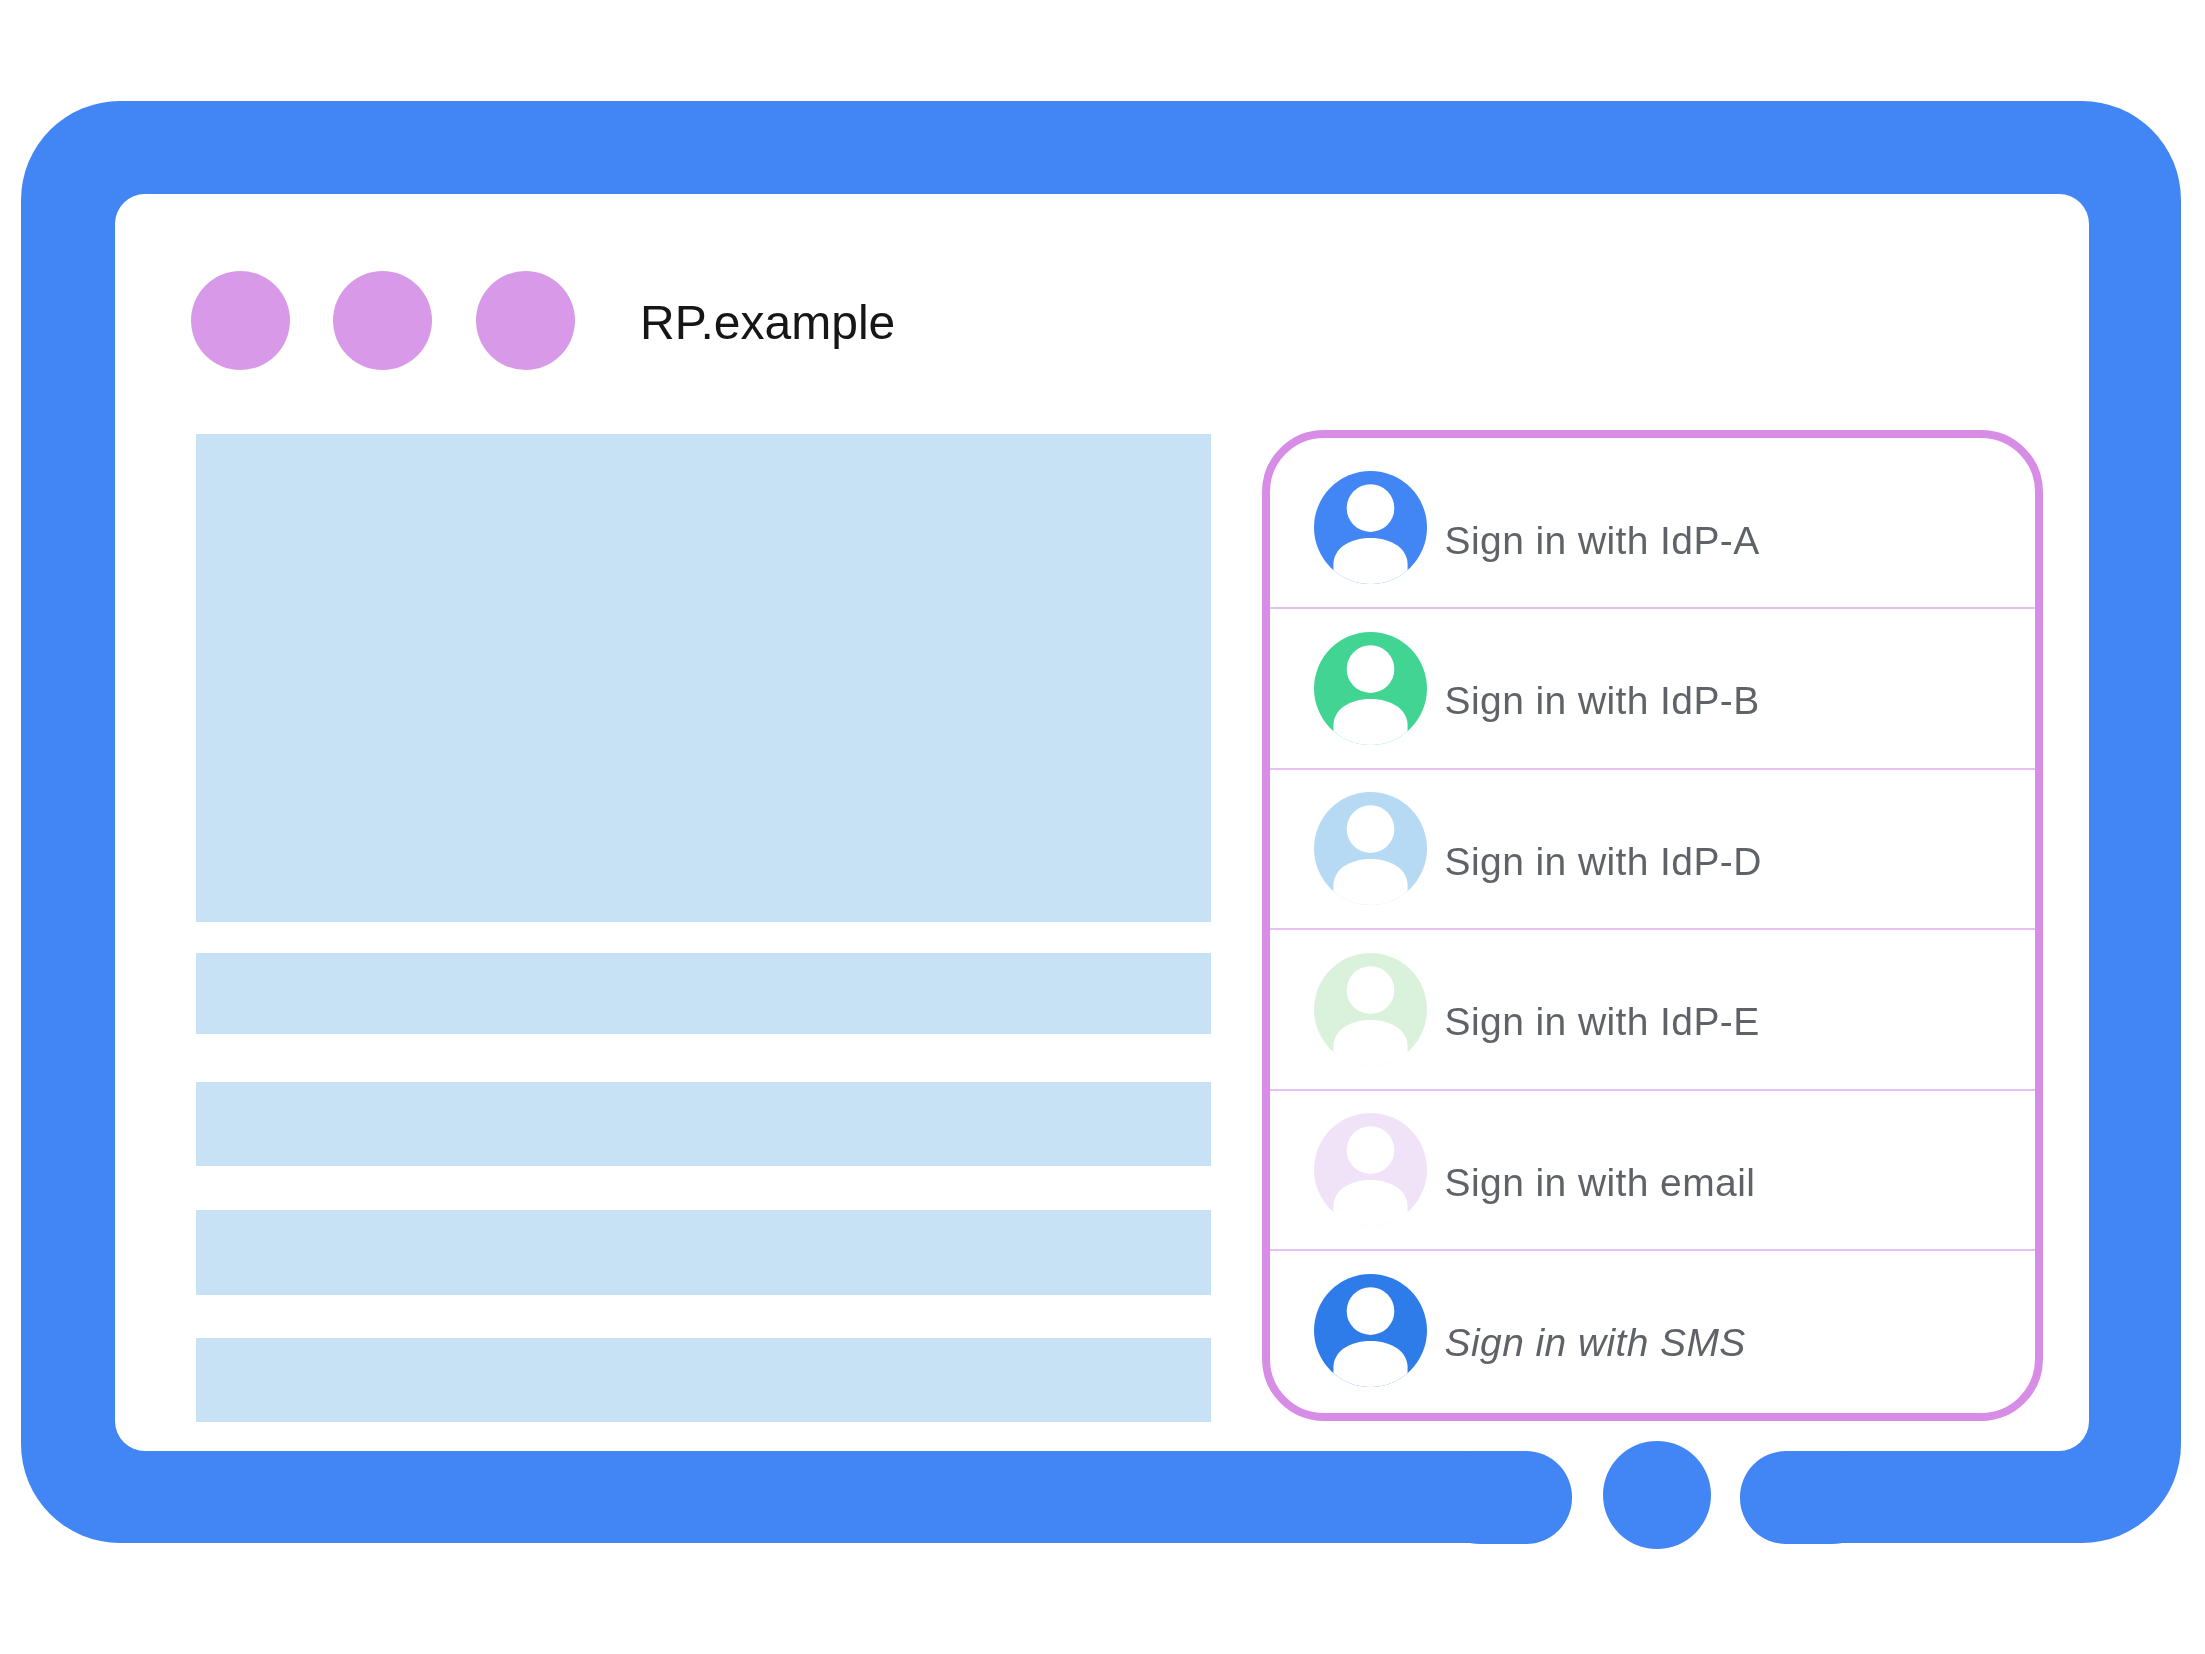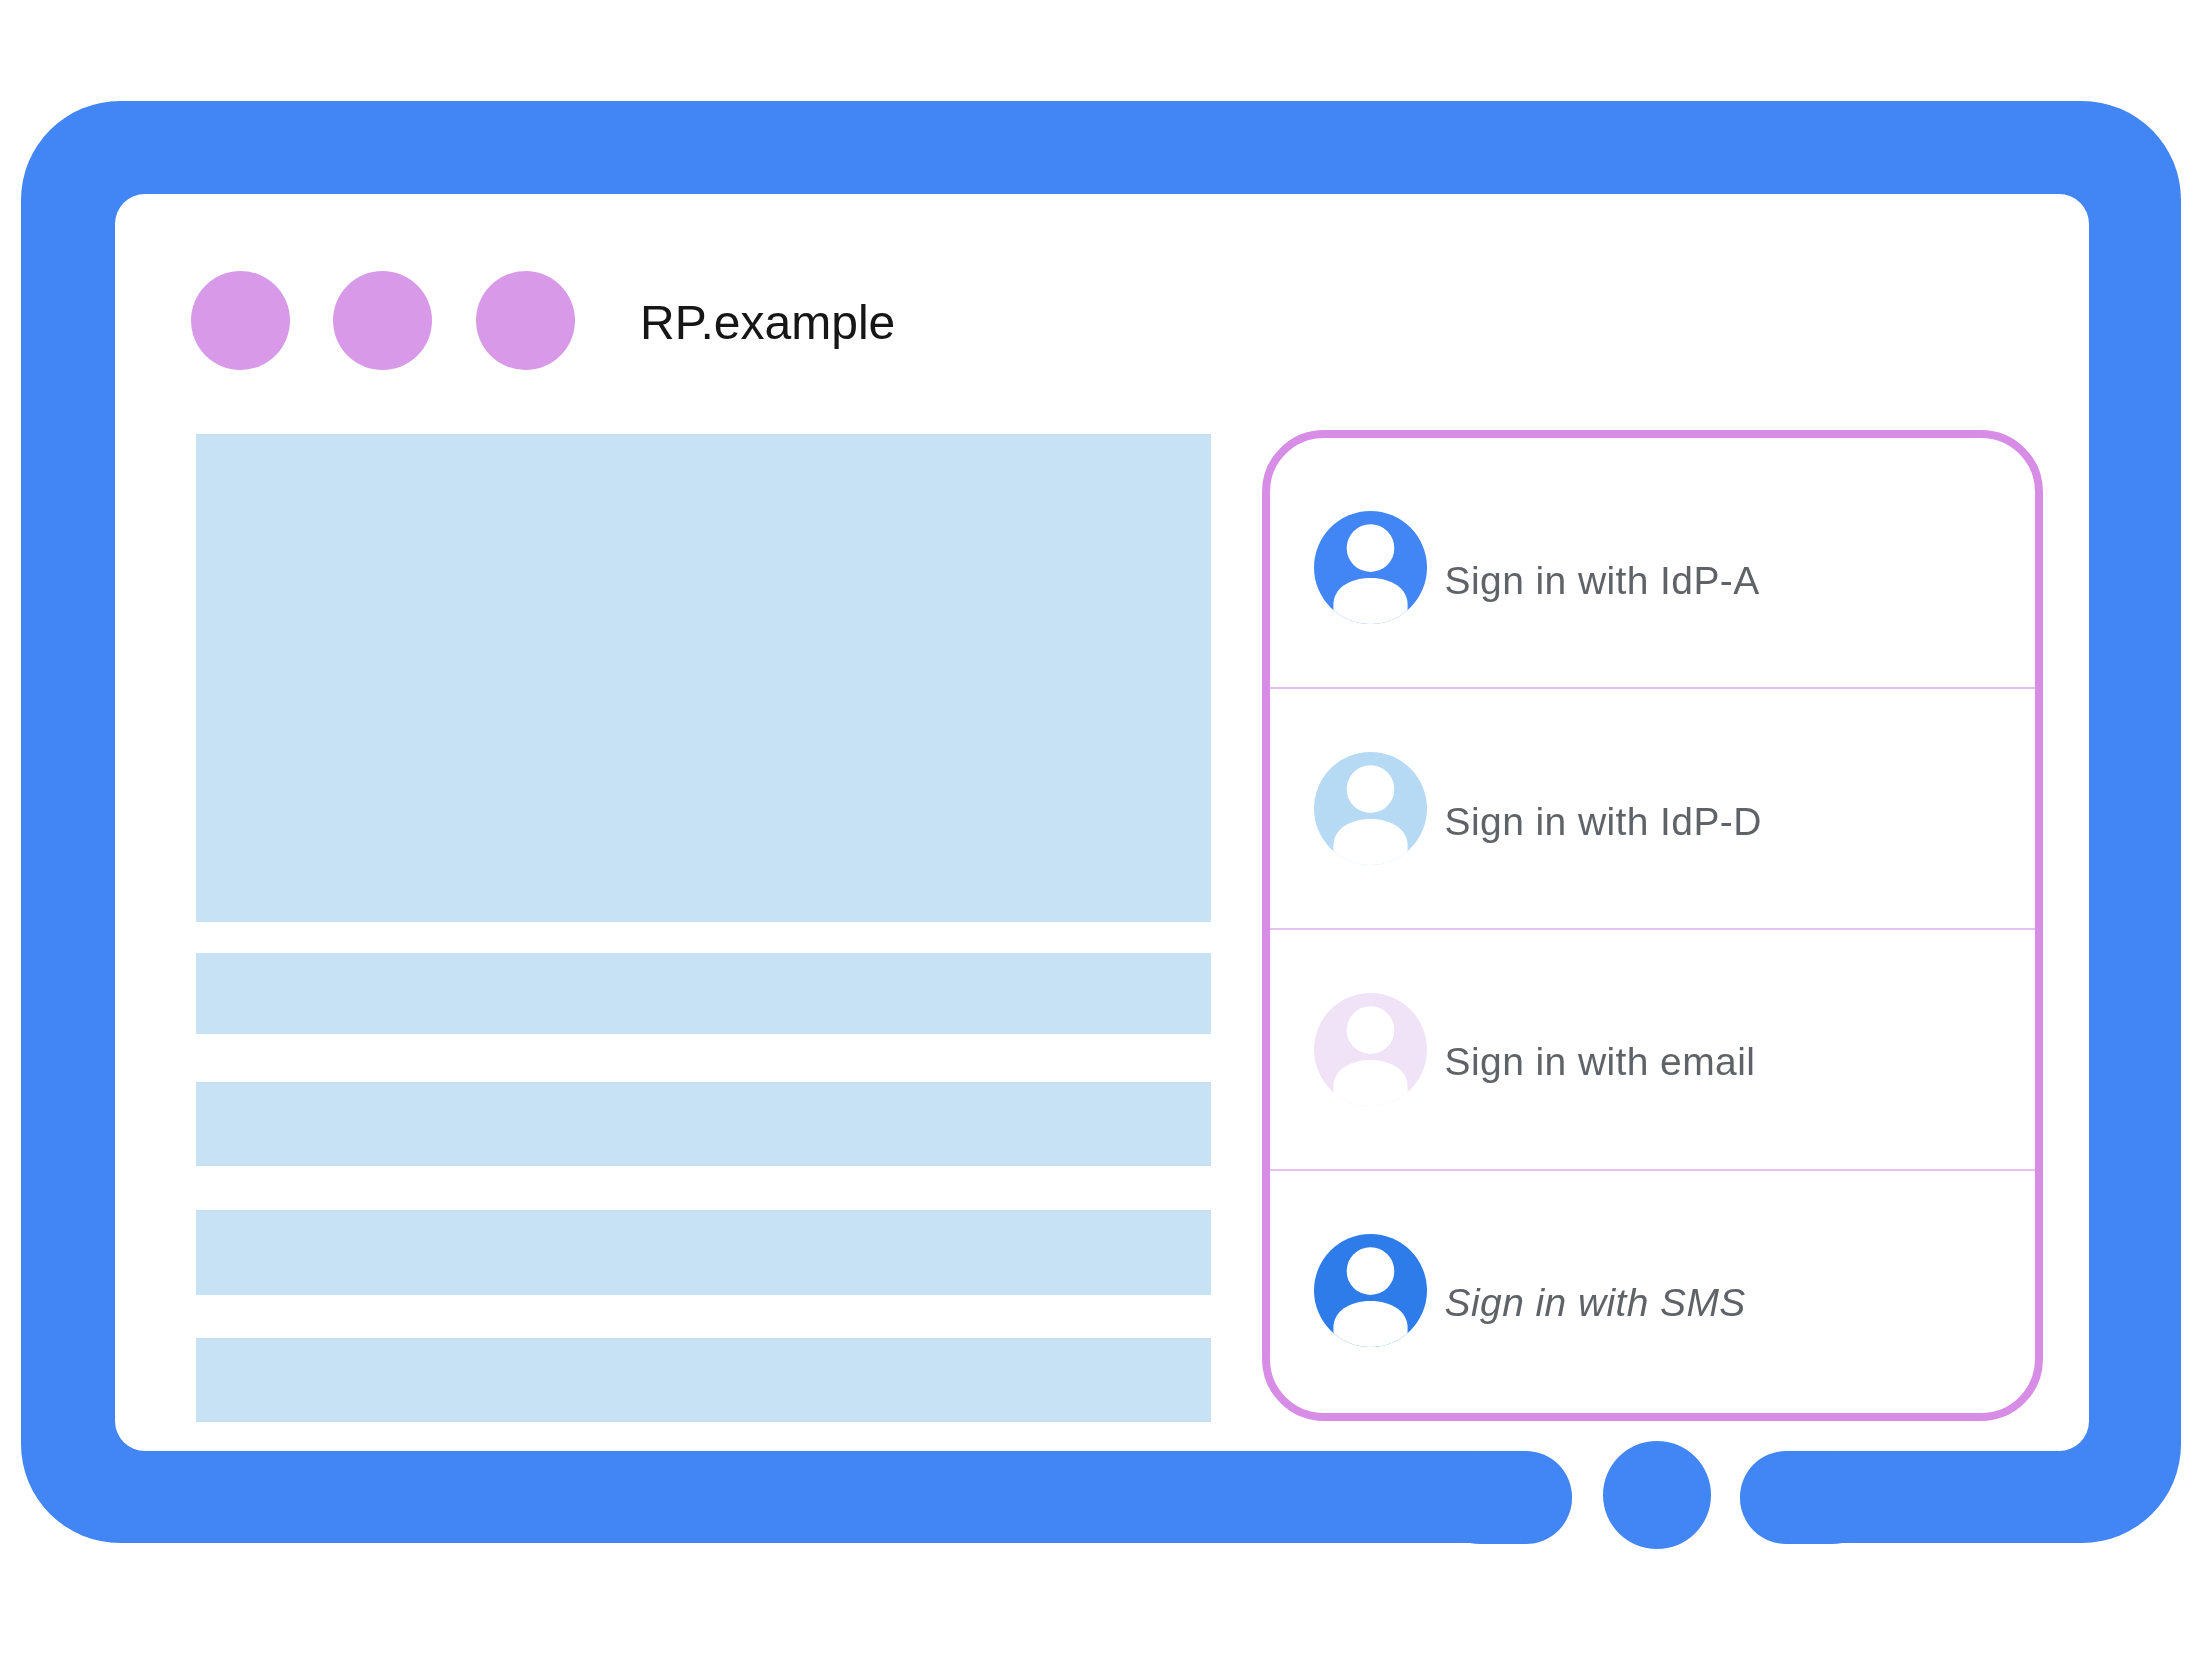--- a/index.html
+++ b/index.html
@@ -157,32 +157,50 @@
     <div class="signin-row">
       <div class="avatar" style="background: rgb(66, 133, 244);">
         <svg viewBox="0 0 128 128" aria-hidden="true">
           <circle cx="64" cy="42" r="27" fill="#ffffff"></circle>
           <path d="M64 76 C40 76 22 88 22 106 L22 142 L106 142 L106 106 C106 88 88 76 64 76 Z" fill="#ffffff"></path>
         </svg>
       </div>
       <span class="signin-label">Sign in with IdP-A</span>
     </div>
 
+    <div class="signin-row">
+      <div class="avatar" style="background: rgb(65, 212, 146);">
+        <svg viewBox="0 0 128 128" aria-hidden="true">
+          <circle cx="64" cy="42" r="27" fill="#ffffff"></circle>
+          <path d="M64 76 C40 76 22 88 22 106 L22 142 L106 142 L106 106 C106 88 88 76 64 76 Z" fill="#ffffff"></path>
+        </svg>
+      </div>
+      <span class="signin-label">Sign in with IdP-B</span>
+    </div>
 
 
     <div class="signin-row">
       <div class="avatar" style="background: rgb(182, 217, 244);">
         <svg viewBox="0 0 128 128" aria-hidden="true">
           <circle cx="64" cy="42" r="27" fill="#ffffff"></circle>
           <path d="M64 76 C40 76 22 88 22 106 L22 142 L106 142 L106 106 C106 88 88 76 64 76 Z" fill="#ffffff"></path>
         </svg>
       </div>
       <span class="signin-label">Sign in with IdP-D</span>
     </div>
 
+    <div class="signin-row">
+      <div class="avatar" style="background: rgb(218, 242, 220);">
+        <svg viewBox="0 0 128 128" aria-hidden="true">
+          <circle cx="64" cy="42" r="27" fill="#ffffff"></circle>
+          <path d="M64 76 C40 76 22 88 22 106 L22 142 L106 142 L106 106 C106 88 88 76 64 76 Z" fill="#ffffff"></path>
+        </svg>
+      </div>
+      <span class="signin-label">Sign in with IdP-E</span>
+    </div>
 
     <div class="signin-row">
       <div class="avatar" style="background: rgb(241, 227, 247);">
         <svg viewBox="0 0 128 128" aria-hidden="true">
           <circle cx="64" cy="42" r="27" fill="#ffffff"></circle>
           <path d="M64 76 C40 76 22 88 22 106 L22 142 L106 142 L106 106 C106 88 88 76 64 76 Z" fill="#ffffff"></path>
         </svg>
       </div>
       <span class="signin-label">Sign in with email</span>
     </div>

